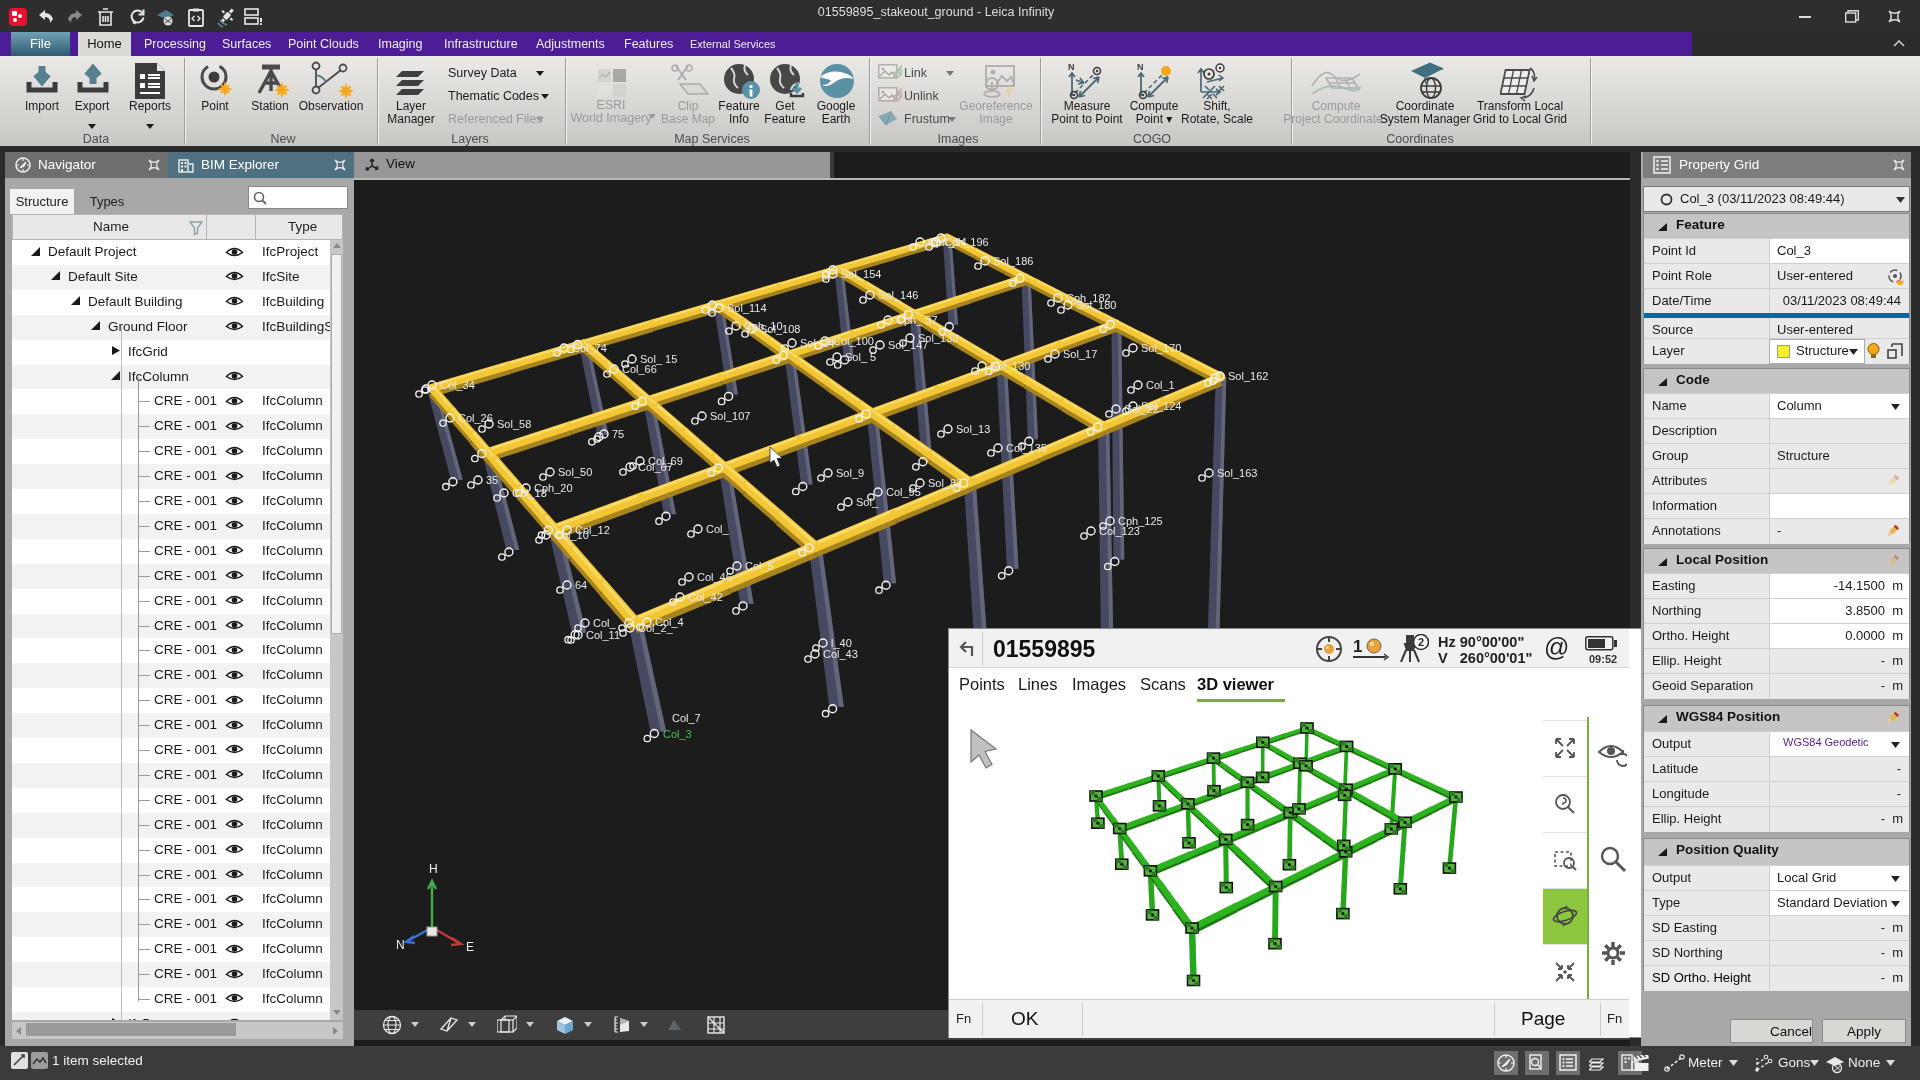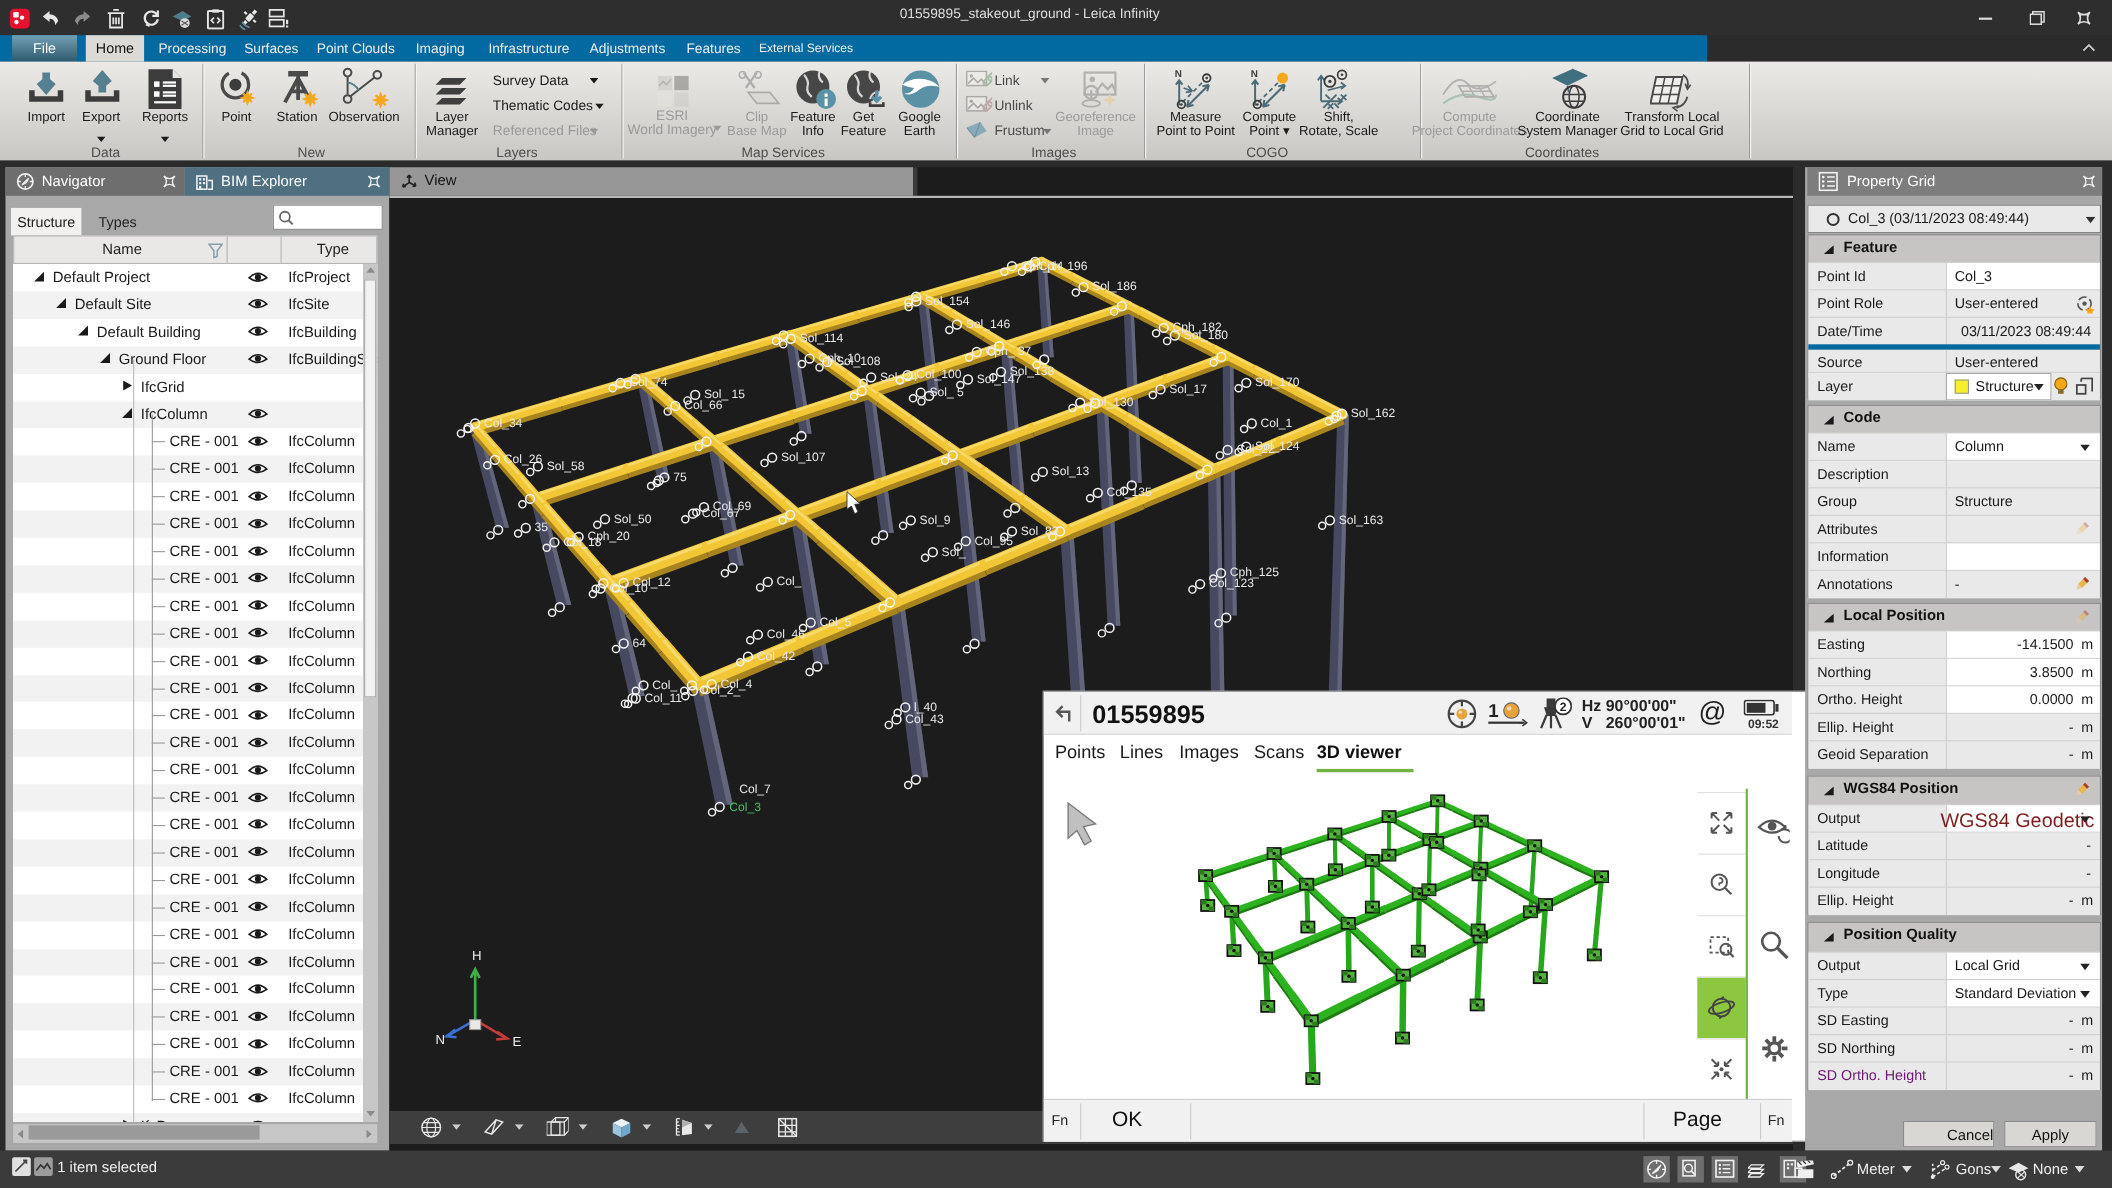--- a/index.html
+++ b/index.html
@@ -60,21 +60,21 @@
  <div class="ab" style="left:1799px;top:16px;width:12px;height:2px;background:#dcdcdc"></div>
  <svg class="ab" style="left:1845px;top:10px" width="14" height="13">
       <rect x="0.7" y="3" width="10" height="9" fill="none" stroke="#dcdcdc" stroke-width="1.4"></rect>
       <path d="M3,3 V0.7 H13.3 V10 H11" fill="none" stroke="#dcdcdc" stroke-width="1.4"></path>
     </svg>
  <svg class="ab" style="left:1887px;top:9px" width="15" height="15">
       <path d="M2,2 C5,5 10,5 13,2 M2,13 C5,10 10,10 13,13 M2,2 C5,5 5,10 2,13 M13,2 C10,5 10,10 13,13" stroke="#dcdcdc" stroke-width="1.5" fill="none"></path>
     </svg>
 </div>
 
-<div class="ab" style="left:0;top:32px;width:1552px;height:24px;background:#0369a1">
+<div class="ab" style="left:0;top:32px;width:1692px;height:24px;background:#4c1d95">
  <div class="ab" style="left:11px;top:0;width:59px;height:24px;background:linear-gradient(#72a0b4,#2e5a70);color:#fff;font-size:13px;text-align:center;line-height:24px">File</div>
  <div class="ab" style="left:78px;top:0;width:53px;height:24px;background:#dcdad5;color:#111;font-size:13px;text-align:center;line-height:24px">Home</div>
  <div class="ab" style="left:144px;top:0;color:#eee;font-size:12.5px;line-height:24px">Processing</div>
  <div class="ab" style="left:222px;top:0;color:#eee;font-size:12.5px;line-height:24px">Surfaces</div>
  <div class="ab" style="left:288px;top:0;color:#eee;font-size:12.5px;line-height:24px">Point Clouds</div>
  <div class="ab" style="left:378px;top:0;color:#eee;font-size:12.5px;line-height:24px">Imaging</div>
  <div class="ab" style="left:444px;top:0;color:#eee;font-size:12.5px;line-height:24px">Infrastructure</div>
  <div class="ab" style="left:536px;top:0;color:#eee;font-size:12.5px;line-height:24px">Adjustments</div>
  <div class="ab" style="left:624px;top:0;color:#eee;font-size:12.5px;line-height:24px">Features</div>
  <div class="ab" style="left:690px;top:0;color:#eee;font-size:11px;line-height:24px">External Services</div>
@@ -1948,21 +1948,21 @@
           <rect x="6" y="1" width="5" height="2.5" fill="#b03a2e"></rect>
           <path d="M6,10 h5 l-2.5,4.5 z" fill="#e8cba0"></path>
         </g>
       </svg>
     </div>
     <div class="ab" style="left:3px;top:579px;width:265px">
       <div class="ab" style="left:0;top:0px;width:265px;height:25px;border-top:1px solid #cfcfcf">
         <div class="ab" style="left:0;top:0;width:125px;height:25px;background:#e9e9e9"></div>
         <div class="ab" style="left:125px;top:0;width:140px;height:25px;background:#ffffff;border-left:1px solid #cfcfcf"></div>
         <div class="ab" style="left:8px;top:4px;font-size:13px;color:#1a1a1a">Output</div>
-        <div class="ab" style="left:120px;top:4px;font-size:18px;color:#7f1d1d">WGS84 Geodetic</div>
+        <div class="ab" style="left:139px;top:4px;font-size:11px;color:#4c1d95">WGS84 Geodetic</div>
         <svg class="ab" style="right:8px;top:10px" width="10" height="7">
           <path d="M0,0 h9 l-4.5,6 z" fill="#222"></path>
         </svg>
       </div>
       <div class="ab" style="left:0;top:25px;width:265px;height:25px;border-top:1px solid #cfcfcf">
         <div class="ab" style="left:0;top:0;width:125px;height:25px;background:#e9e9e9"></div>
         <div class="ab" style="left:125px;top:0;width:140px;height:25px;background:#e9e9e9;border-left:1px solid #cfcfcf"></div>
         <div class="ab" style="left:8px;top:4px;font-size:13px;color:#1a1a1a">Latitude</div>
         <div class="ab" style="right:8px;top:4px;font-size:13px;color:#1a1a1a">-</div>
       </div>
@@ -2015,21 +2015,21 @@
       <div class="ab" style="left:0;top:75px;width:265px;height:25px;border-top:1px solid #cfcfcf">
         <div class="ab" style="left:0;top:0;width:125px;height:25px;background:#e9e9e9"></div>
         <div class="ab" style="left:125px;top:0;width:140px;height:25px;background:#e9e9e9;border-left:1px solid #cfcfcf"></div>
         <div class="ab" style="left:8px;top:4px;font-size:13px;color:#1a1a1a">SD Northing</div>
         <div class="ab" style="right:24px;top:4px;font-size:13px;color:#1a1a1a">-</div>
         <div class="ab" style="right:6px;top:4px;font-size:13px;color:#1a1a1a">m</div>
       </div>
       <div class="ab" style="left:0;top:100px;width:265px;height:25px;border-top:1px solid #cfcfcf">
         <div class="ab" style="left:0;top:0;width:125px;height:25px;background:#e9e9e9"></div>
         <div class="ab" style="left:125px;top:0;width:140px;height:25px;background:#e9e9e9;border-left:1px solid #cfcfcf"></div>
-        <div class="ab" style="left:8px;top:4px;font-size:13px;color:#701a75">SD Ortho. Height</div>
+        <div class="ab" style="left:8px;top:4px;font-size:13px;color:#000000">SD Ortho. Height</div>
         <div class="ab" style="right:24px;top:4px;font-size:13px;color:#1a1a1a">-</div>
         <div class="ab" style="right:6px;top:4px;font-size:13px;color:#1a1a1a">m</div>
       </div>
     </div>
     <div class="ab" style="left:89px;top:867px;width:83px;height:24px;background:#d9d7d3;border:1px solid #8a8a8a;font-size:13.5px;color:#111;text-align:right;line-height:23px">Cancel</div>
     <div class="ab" style="left:181px;top:867px;width:84px;height:24px;background:#d9d7d3;border:1px solid #8a8a8a;font-size:13.5px;color:#111;text-align:center;line-height:23px">Apply</div>
   </div>
 <div class="ab" style="left:0;top:1046px;width:1920px;height:34px;background:#3b3b3b">
     <div class="ab" style="left:11px;top:6px;width:17px;height:17px;background:#e0e0e0;border-radius:2px">
       <svg width="17" height="17">

